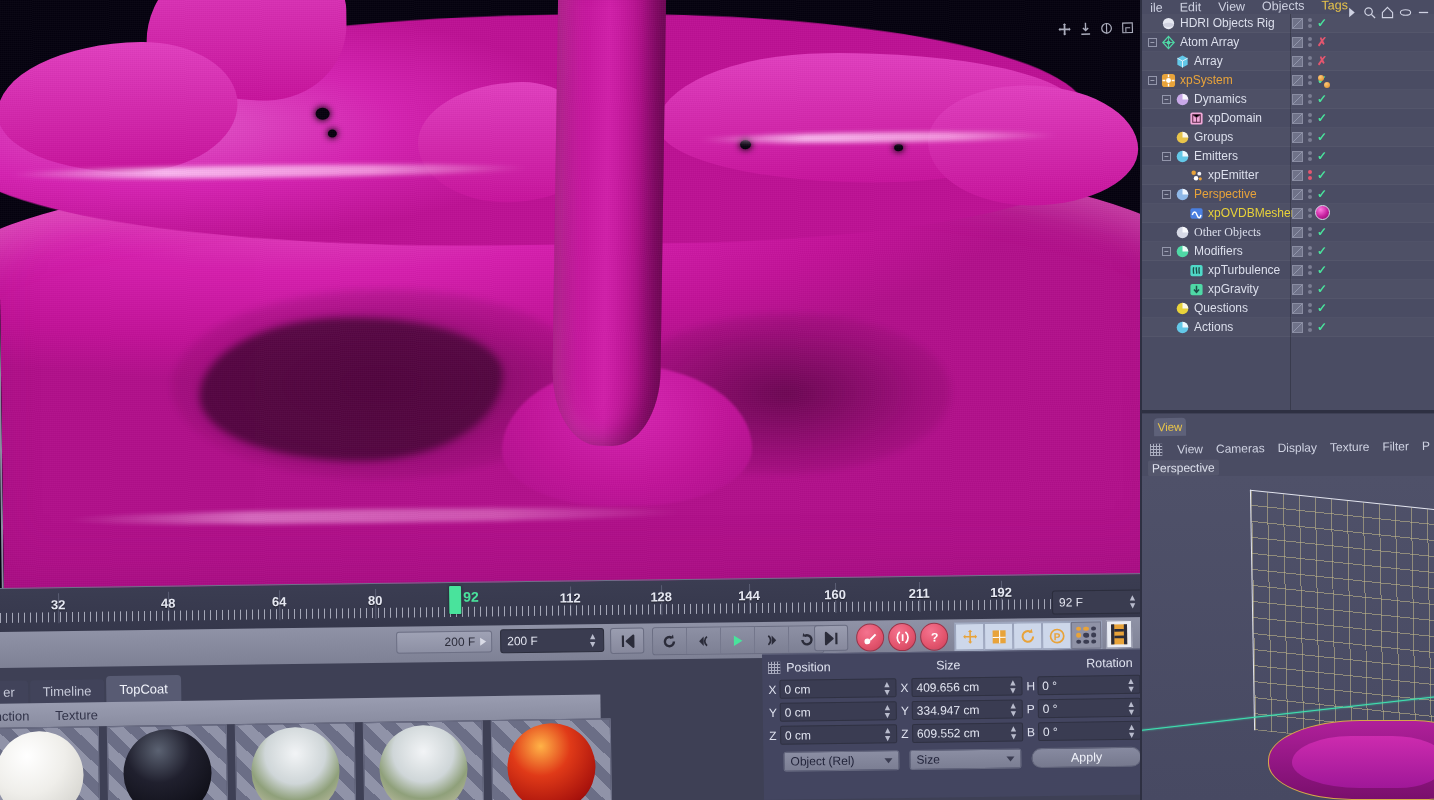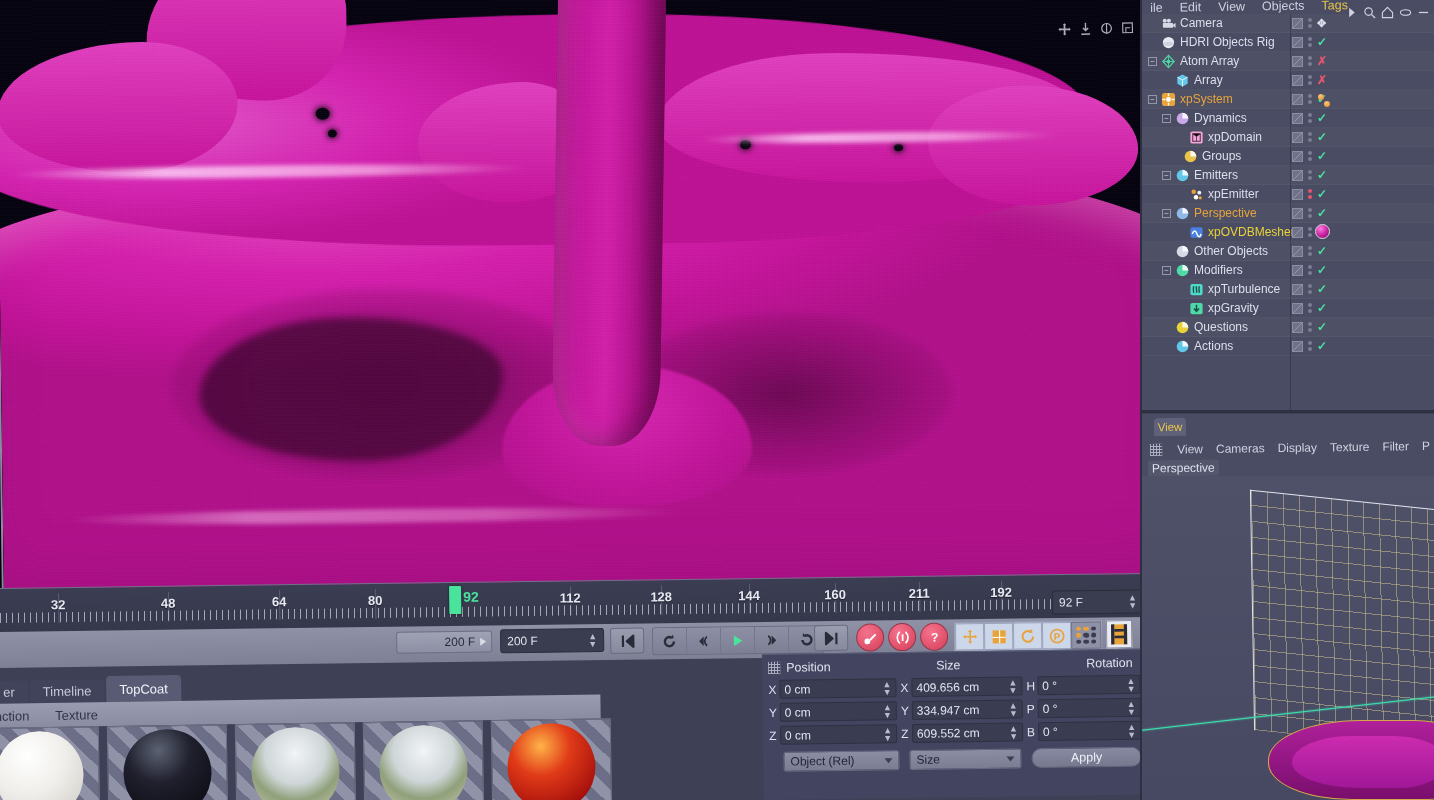--- a/index.html
+++ b/index.html
@@ -679,40 +679,20 @@
         </svg>
       <svg viewBox="0 0 14 14">
           <path d="M2 7h10" stroke="#cfd2e2" stroke-width="1.4"></path>
         </svg>
     </div>
     <div class="om-body" id="om-body">
         <div class="om-row">
           <div style="display: flex; align-items: center; gap: 4px; padding-left: 6px;">
             <span style="width: 9px; height: 9px; flex: 0 0 auto;"></span>
             <span class="om-icon"><svg viewBox="0 0 16 16">
-                <circle cx="4" cy="5" r="2.2" fill="#d6d9e6"></circle>
-                <circle cx="8.4" cy="5" r="2.2" fill="#d6d9e6"></circle>
-                <rect x="2" y="7.5" width="11" height="5" rx="1" fill="#d6d9e6"></rect>
-                <path d="M13 9l2.5-1.6v5L13 11z" fill="#d6d9e6"></path>
-              </svg></span>
-            <span class="om-label">Camera</span>
-          </div>
-          <div class="om-tagcol">
-            <span class="tag-sq"></span>
-            <span class="dotpair">
-              <i style="background:#7b7e93"></i>
-              <i style="background:#7b7e93"></i>
-            </span>
-            <span class="mark" style="color:#dcdfec;font-size:11px">✥</span>
-          </div>
-        </div>
-        <div class="om-row">
-          <div style="display: flex; align-items: center; gap: 4px; padding-left: 6px;">
-            <span style="width: 9px; height: 9px; flex: 0 0 auto;"></span>
-            <span class="om-icon"><svg viewBox="0 0 16 16">
                 <circle cx="8" cy="8" r="6" fill="#e7e9f2"></circle>
                 <ellipse cx="8" cy="9.5" rx="6" ry="2.2" fill="#b9bccd" opacity=".5"></ellipse>
               </svg></span>
             <span class="om-label">HDRI Objects Rig</span>
           </div>
           <div class="om-tagcol">
             <span class="tag-sq"></span>
             <span class="dotpair">
               <i style="background:#7b7e93"></i>
               <i style="background:#7b7e93"></i>
@@ -809,21 +789,21 @@
           <div class="om-tagcol">
             <span class="tag-sq"></span>
             <span class="dotpair">
               <i style="background:#7b7e93"></i>
               <i style="background:#7b7e93"></i>
             </span>
             <span class="mark" style="color:#49e39c">✓</span>
           </div>
         </div>
         <div class="om-row">
-          <div style="display: flex; align-items: flex-start; gap: 4px; padding-left: 28px;">
+          <div style="display: flex; align-items: flex-start; gap: 4px; padding-left: 20px;">
             <span style="width: 9px; height: 9px; flex: 0 0 auto;"></span>
             <span class="om-icon"><svg viewBox="0 0 16 16">
                 <circle cx="8" cy="8" r="6.2" fill="#e8c44a"></circle>
                 <path d="M8 8V1.8A6.2 6.2 0 0 1 14.2 8z" fill="#fdfdff" opacity=".9"></path>
               </svg></span>
             <span class="om-label">Groups</span>
           </div>
           <div class="om-tagcol">
             <span class="tag-sq"></span>
             <span class="dotpair">
@@ -902,21 +882,21 @@
             <span class="tag-sq"></span>
             <span class="dotpair">
               <i style="background:#7b7e93"></i>
               <i style="background:#7b7e93"></i>
             </span>
             <span class="mark" style="color:#49e39c">✓</span>
           </div>
           <span class="om-mat-thumb" style="right: 104px; top: 1px; background: radial-gradient(circle at 35% 28%, rgb(255, 122, 224) 0%, rgb(196, 31, 158) 55%, rgb(122, 13, 97) 100%);"></span>
         </div>
         <div class="om-row">
-          <div style="display: flex; align-items: center; gap: 4px; padding-left: 20px;">
+          <div style="display: flex; align-items: center; gap: 4px; padding-left: 20px; font-family: Liberation Serif, serif;">
             <span style="width: 9px; height: 9px; flex: 0 0 auto;"></span>
             <span class="om-icon"><svg viewBox="0 0 16 16">
                 <circle cx="8" cy="8" r="6.2" fill="#d6d9e6"></circle>
                 <path d="M8 8V1.8A6.2 6.2 0 0 1 14.2 8z" fill="#fdfdff" opacity=".9"></path>
               </svg></span>
             <span class="om-label">Other Objects</span>
           </div>
           <div class="om-tagcol">
             <span class="tag-sq"></span>
             <span class="dotpair">

